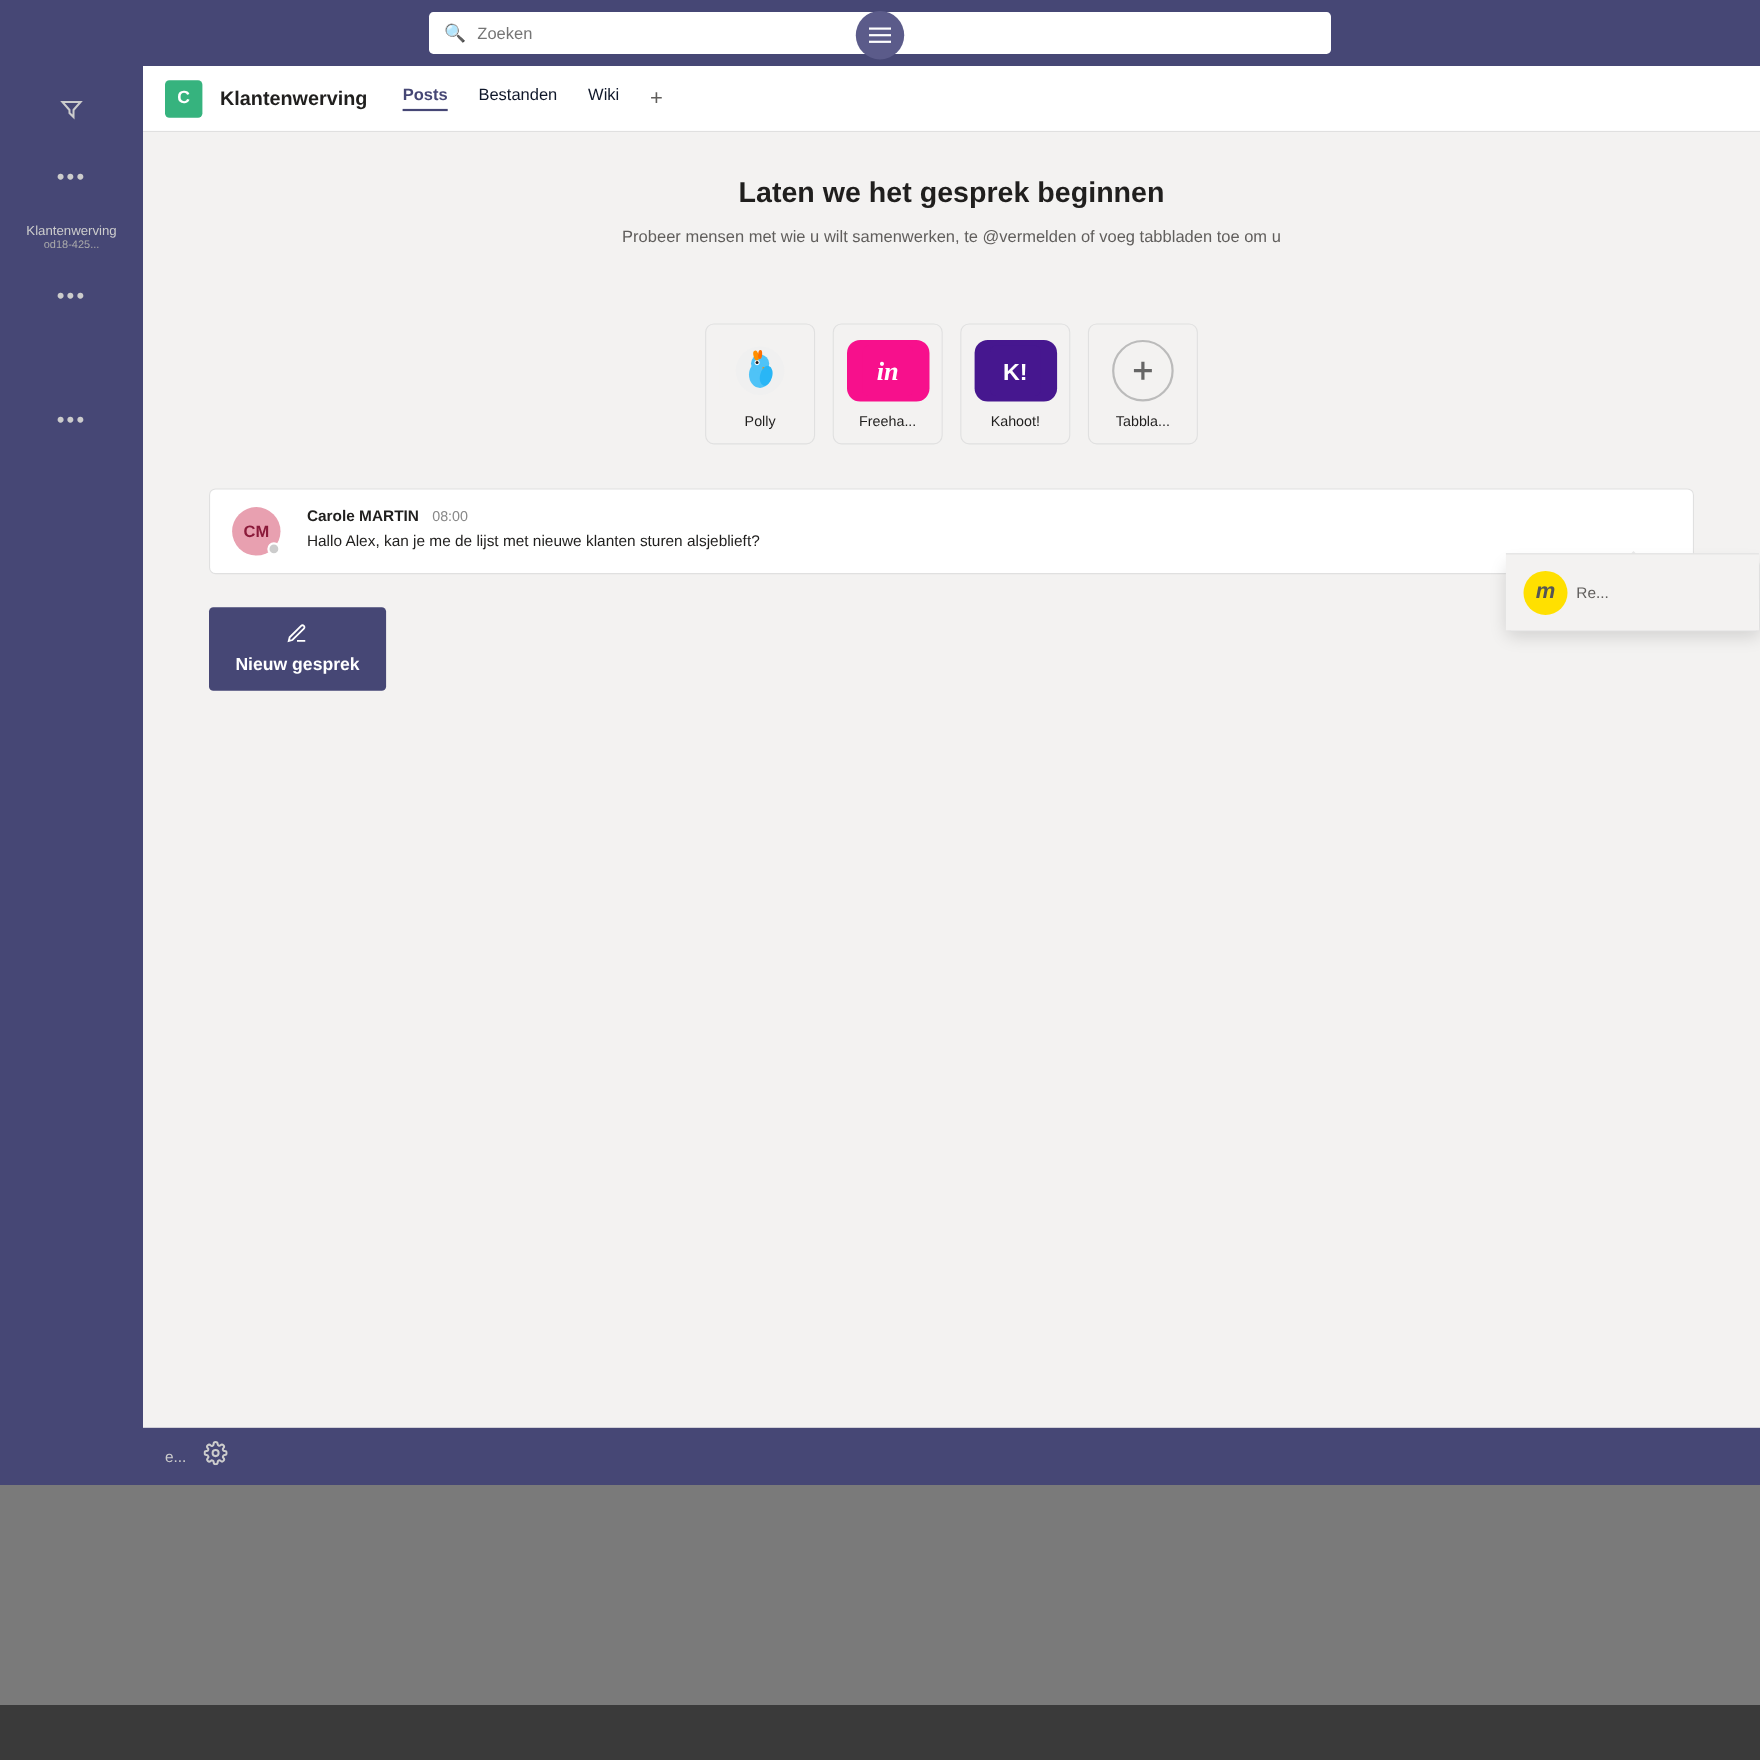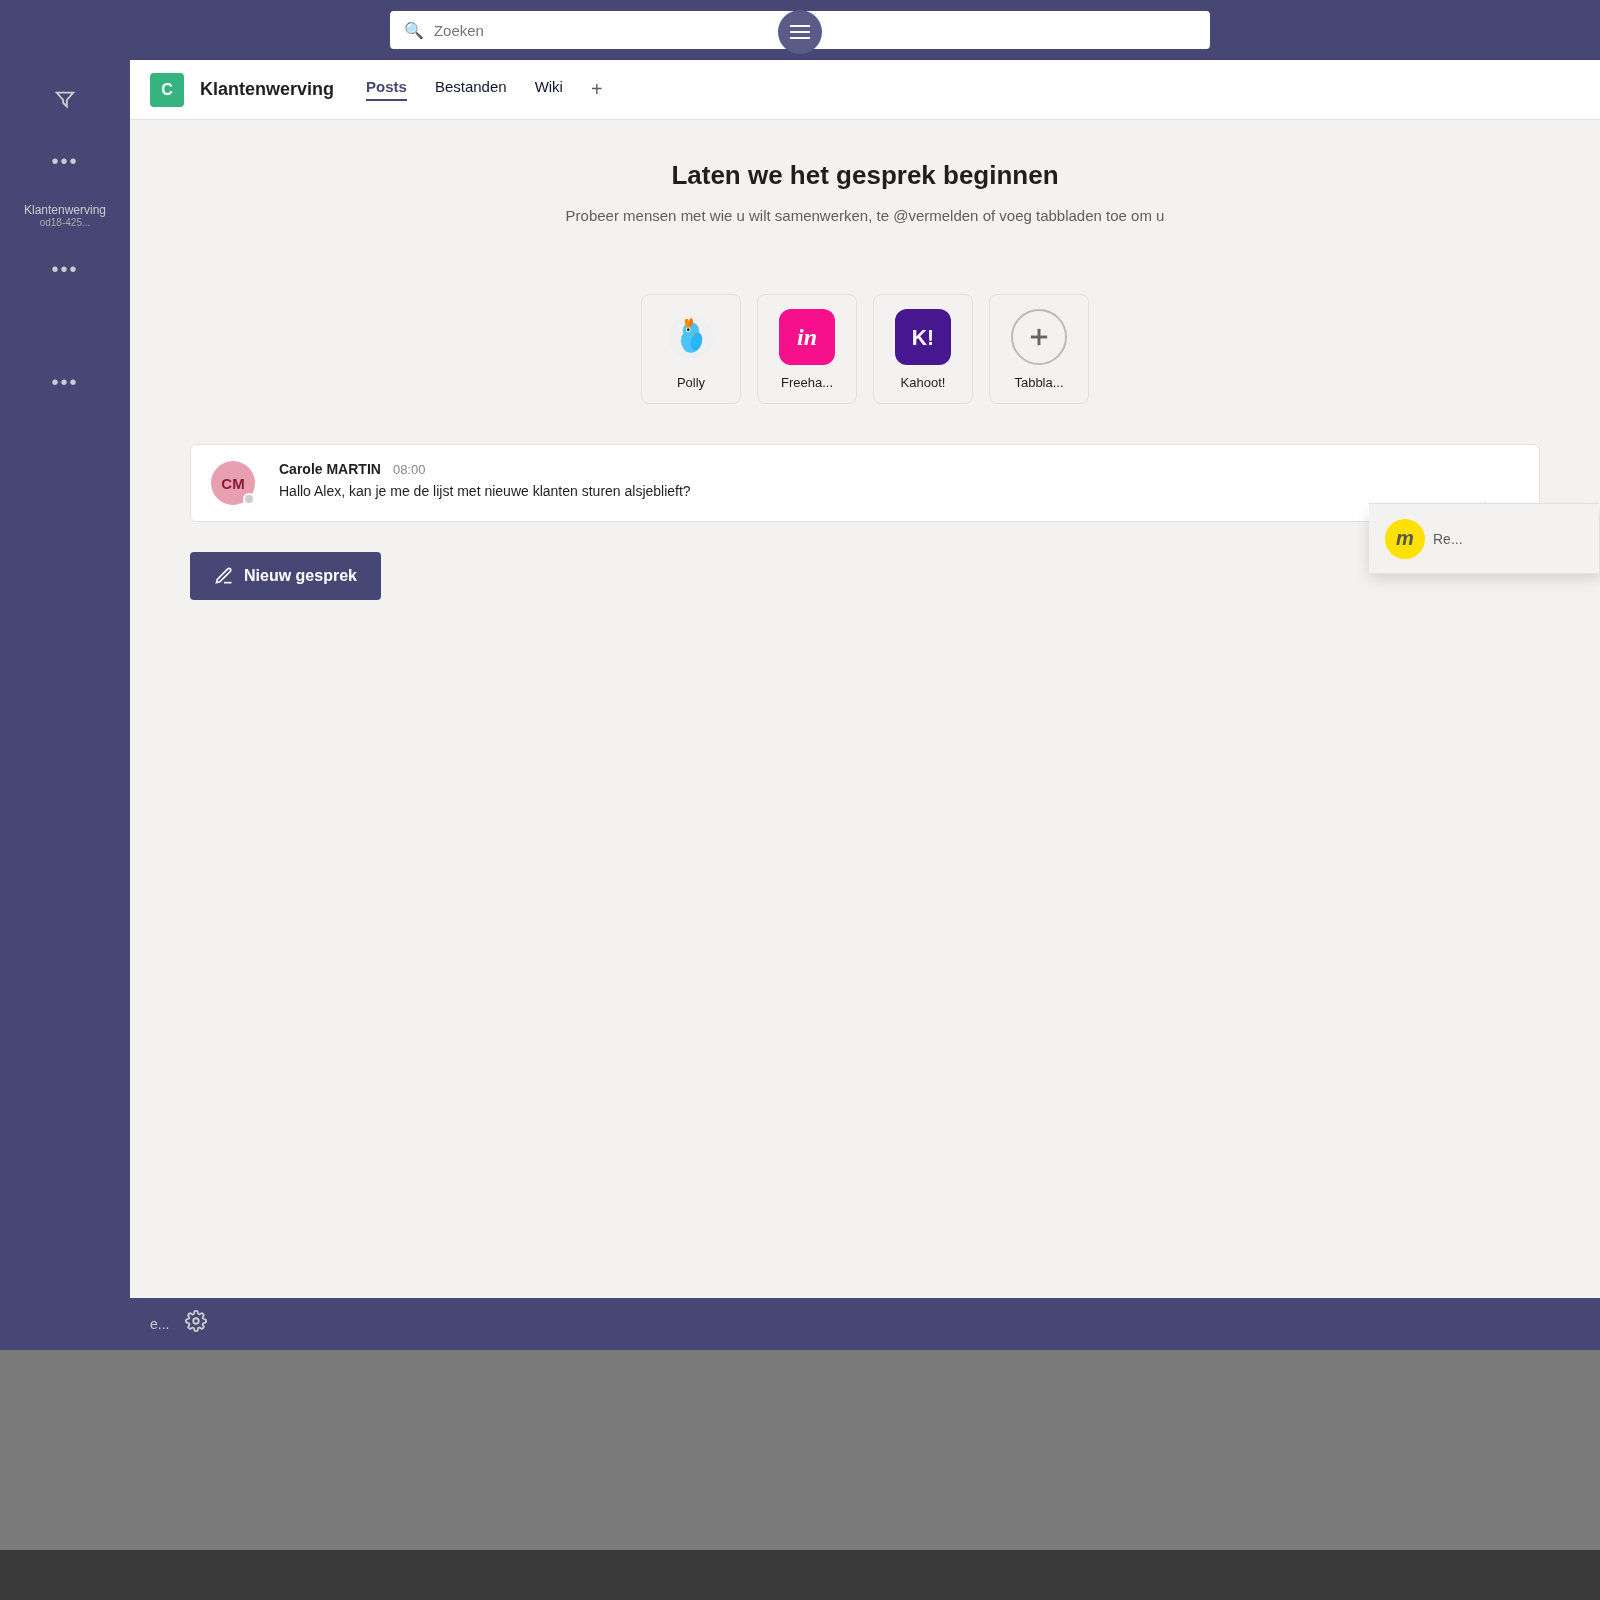--- a/index.html
+++ b/index.html
@@ -222,21 +222,21 @@
       display: flex;
       flex-direction: column;
       align-items: center;
       justify-content: center;
       gap: 10px;
       cursor: pointer;
       border: 1px solid #e0e0e0;
     }
 
     .app-icon-circle {
-      width: 56px;
+      width: 75px;
       height: 56px;
       border-radius: 12px;
       display: flex;
       align-items: center;
       justify-content: center;
     }
 
     .app-icon-label {
       font-size: 13px;
       color: #201f1e;
@@ -318,20 +318,21 @@
       border-radius: 4px;
       padding: 14px 24px;
       font-size: 16px;
       font-weight: 600;
       cursor: pointer;
       display: flex;
       align-items: center;
       gap: 10px;
       width: fit-content;
       margin-top: 10px;
+      flex-direction: column;
     }
 
     
     .tooltip-overlay {
       position: absolute;
       top: 390px;
       right: 0;
       width: 230px;
       background: white;
       border: 1px solid #e0e0e0;

